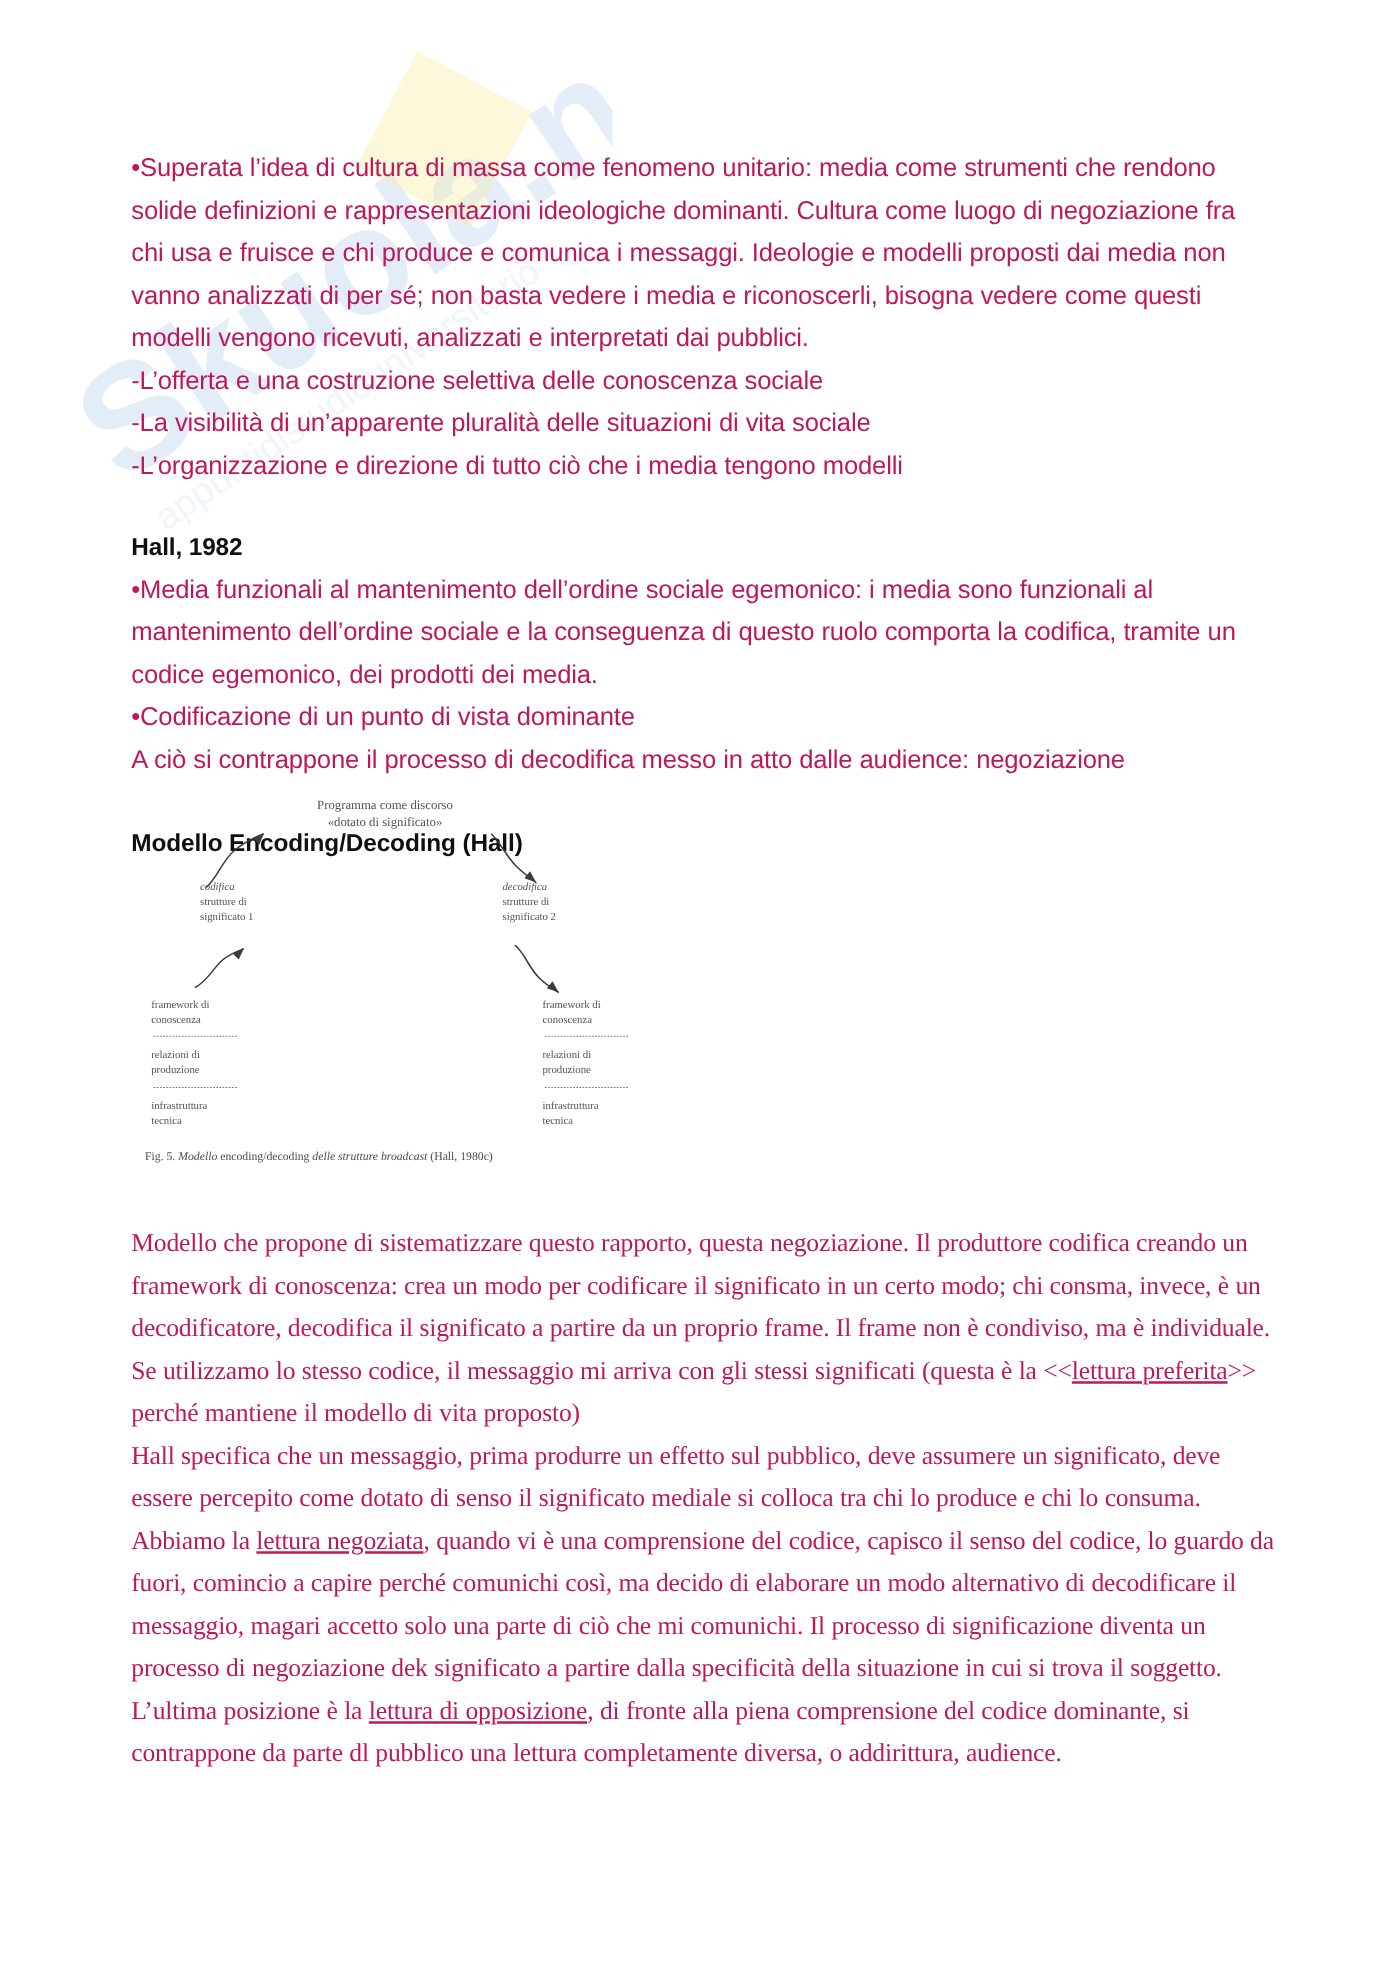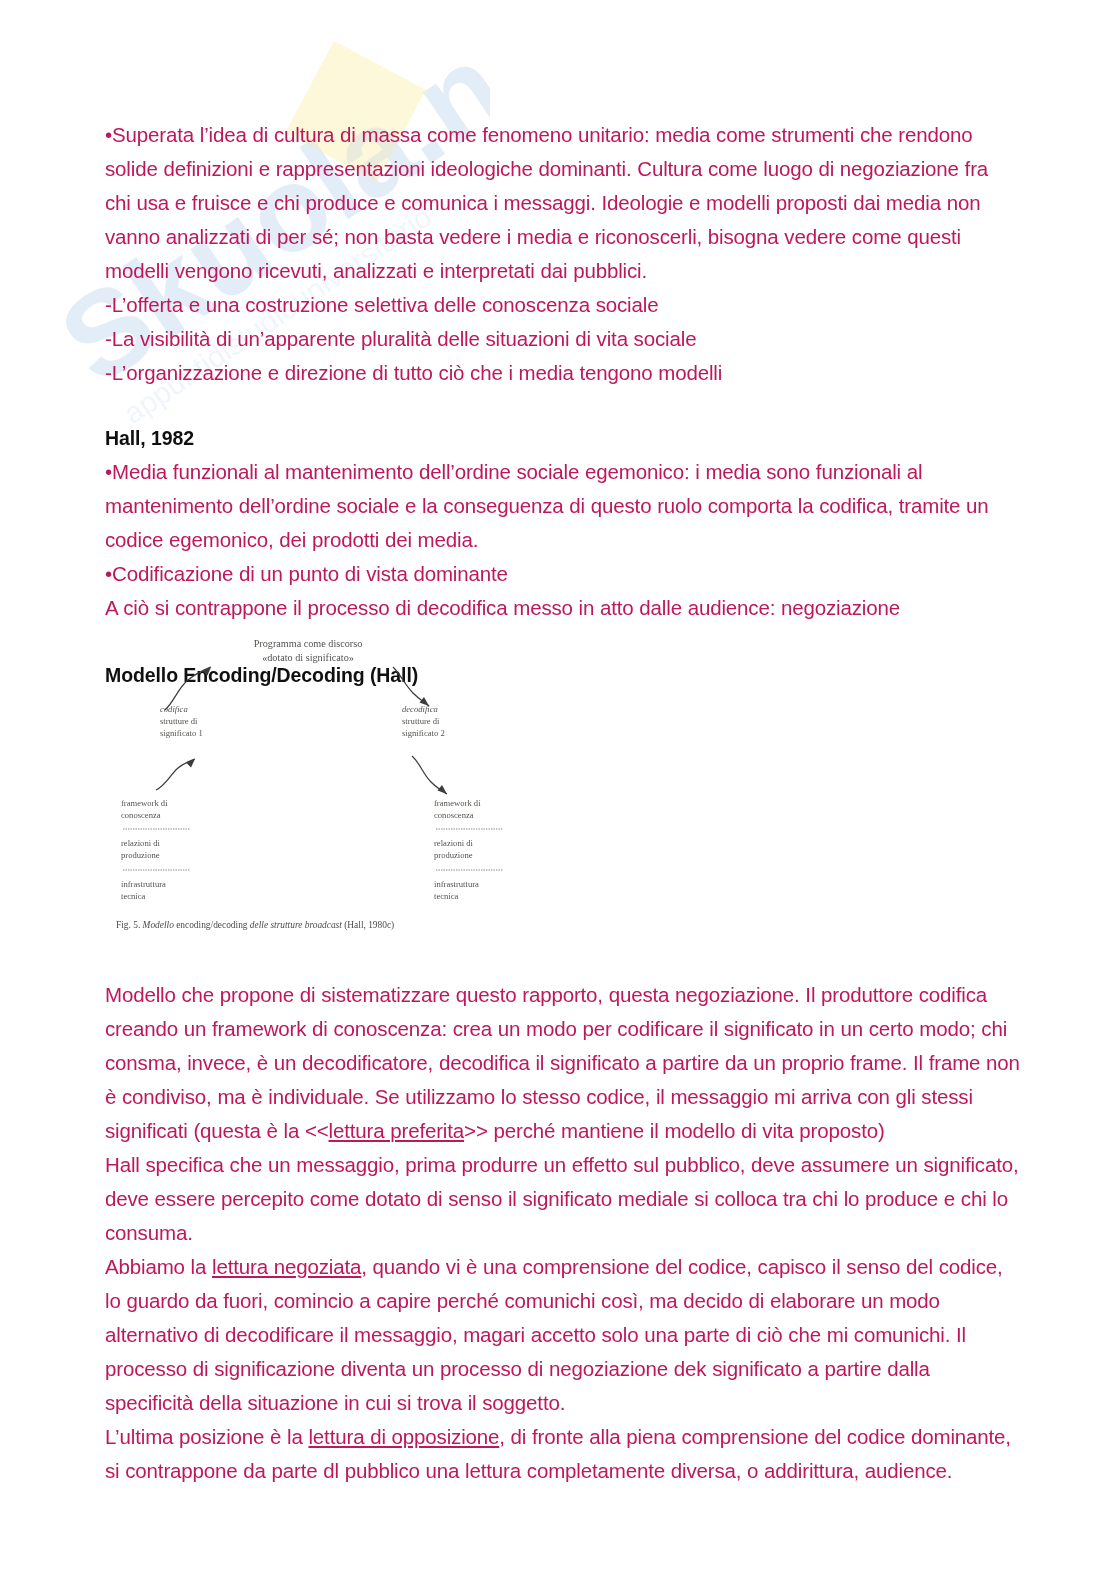--- a/index.html
+++ b/index.html
@@ -79,20 +79,21 @@
   .fig-stroke { fill: none; stroke: #3d3c3a; stroke-width: 1.25; }
   .fig-div { stroke: #7d7b78; stroke-width: 0.9; stroke-dasharray: 1.4 1.1; }
 
   
   #content2 {
     position: absolute;
     left: 105px;
     top: 978px;
     width: 915px;
     z-index: 2;
+    font-family: Liberation Serif, serif;
   }
 </style>
 </head>
 <body>
 
 <div id="page">
 
   <div id="watermark">
     <svg viewBox="0 0 470 430" xmlns="http://www.w3.org/2000/svg" aria-hidden="true">
       <g transform="rotate(-34 235 215)" opacity="0.30">

